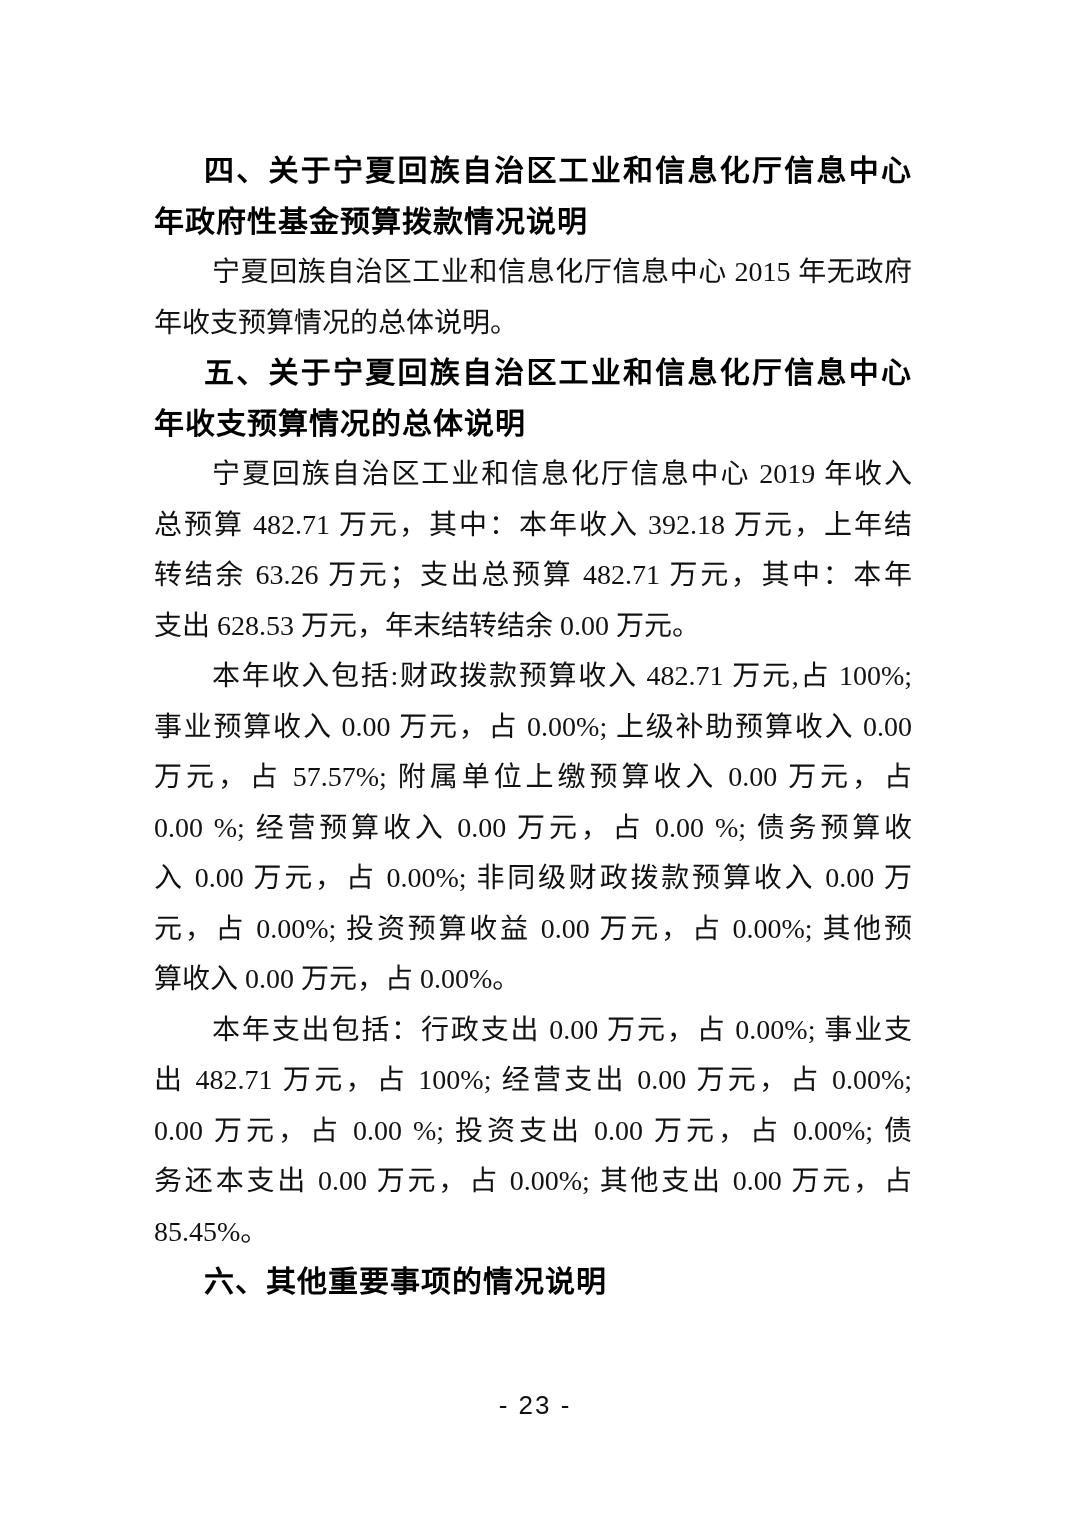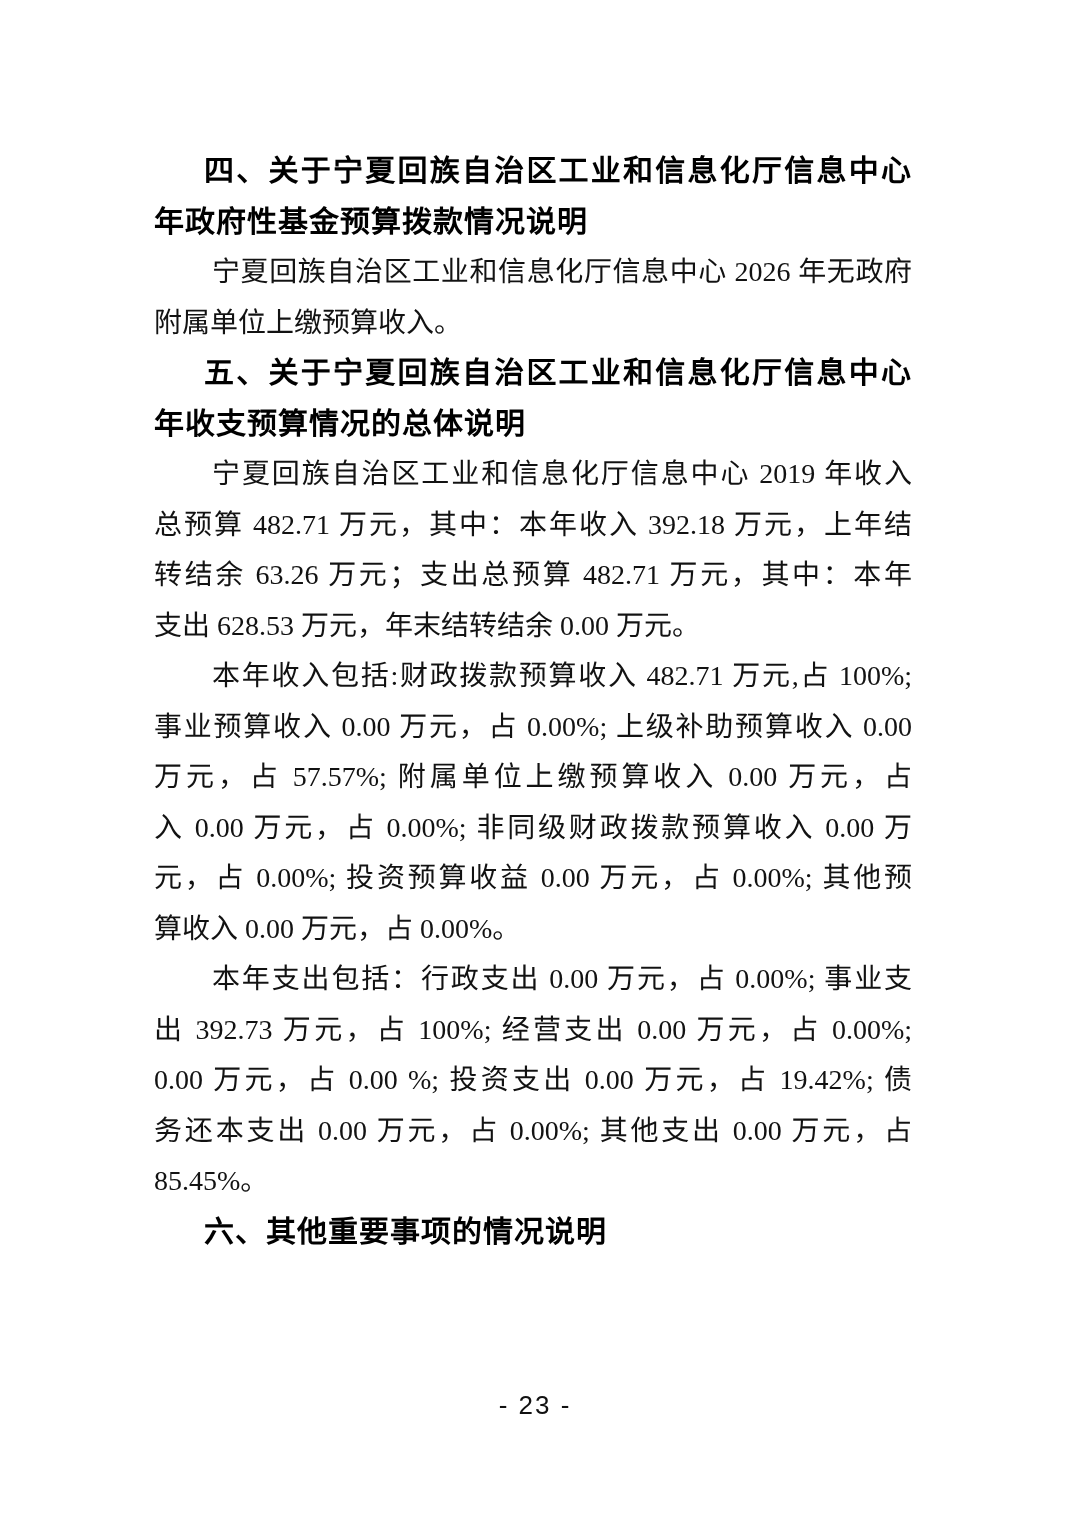--- a/index.html
+++ b/index.html
@@ -57,35 +57,36 @@
     letter-spacing: 2px;
   }
 </style>
 </head>
 <body>
 
 <div class="page">
   <main class="doc">
       <div class="line heading first fill">四、关于宁夏回族自治区工业和信息化厅信息中心 2023</div>
       <div class="line heading">年政府性基金预算拨款情况说明</div>
-      <div class="line paragraph first fill">宁夏回族自治区工业和信息化厅信息中心 2026 年无政府</div>
-      <div class="line paragraph">附属单位上缴预算收入。</div>
+      <div class="line paragraph first fill">宁夏回族自治区工业和信息化厅信息中心 2015 年无政府</div>
+      <div class="line paragraph">年收支预算情况的总体说明。</div>
       <div class="line heading first fill">五、关于宁夏回族自治区工业和信息化厅信息中心 2023</div>
       <div class="line heading">年收支预算情况的总体说明</div>
       <div class="line paragraph first fill">宁夏回族自治区工业和信息化厅信息中心 2019 年收入</div>
       <div class="line paragraph fill">总预算 482.71 万元，其中：本年收入 392.18 万元，上年结</div>
       <div class="line paragraph fill">转结余 63.26 万元；支出总预算 482.71 万元，其中：本年</div>
       <div class="line paragraph">支出 628.53 万元，年末结转结余 0.00 万元。</div>
       <div class="line paragraph first fill">本年收入包括:财政拨款预算收入 482.71 万元,占 100%;</div>
       <div class="line paragraph fill">事业预算收入 0.00 万元，占 0.00%; 上级补助预算收入 0.00</div>
       <div class="line paragraph fill">万元，占 57.57%; 附属单位上缴预算收入 0.00 万元，占</div>
+      <div class="line paragraph fill">0.00 %; 经营预算收入 0.00 万元，占 0.00 %; 债务预算收</div>
       <div class="line paragraph fill">入 0.00 万元，占 0.00%; 非同级财政拨款预算收入 0.00 万</div>
       <div class="line paragraph fill">元，占 0.00%; 投资预算收益 0.00 万元，占 0.00%; 其他预</div>
       <div class="line paragraph">算收入 0.00 万元，占 0.00%。</div>
       <div class="line paragraph first fill">本年支出包括：行政支出 0.00 万元，占 0.00%; 事业支</div>
-      <div class="line paragraph fill">出 392.73 万元，占 100%; 经营支出 0.00 万元，占 0.00%;</div>
-      <div class="line paragraph fill">0.00 万元，占 0.00 %; 投资支出 0.00 万元，占 19.42%; 债</div>
+      <div class="line paragraph fill">出 482.71 万元，占 100%; 经营支出 0.00 万元，占 0.00%;</div>
+      <div class="line paragraph fill">0.00 万元，占 0.00 %; 投资支出 0.00 万元，占 0.00%; 债</div>
       <div class="line paragraph fill">务还本支出 0.00 万元，占 0.00%; 其他支出 0.00 万元，占</div>
       <div class="line paragraph">85.45%。</div>
       <div class="line heading first">六、其他重要事项的情况说明</div>
     </main>
   <div class="footer">- 23 -</div>
 </div>
 
 </body></html>

